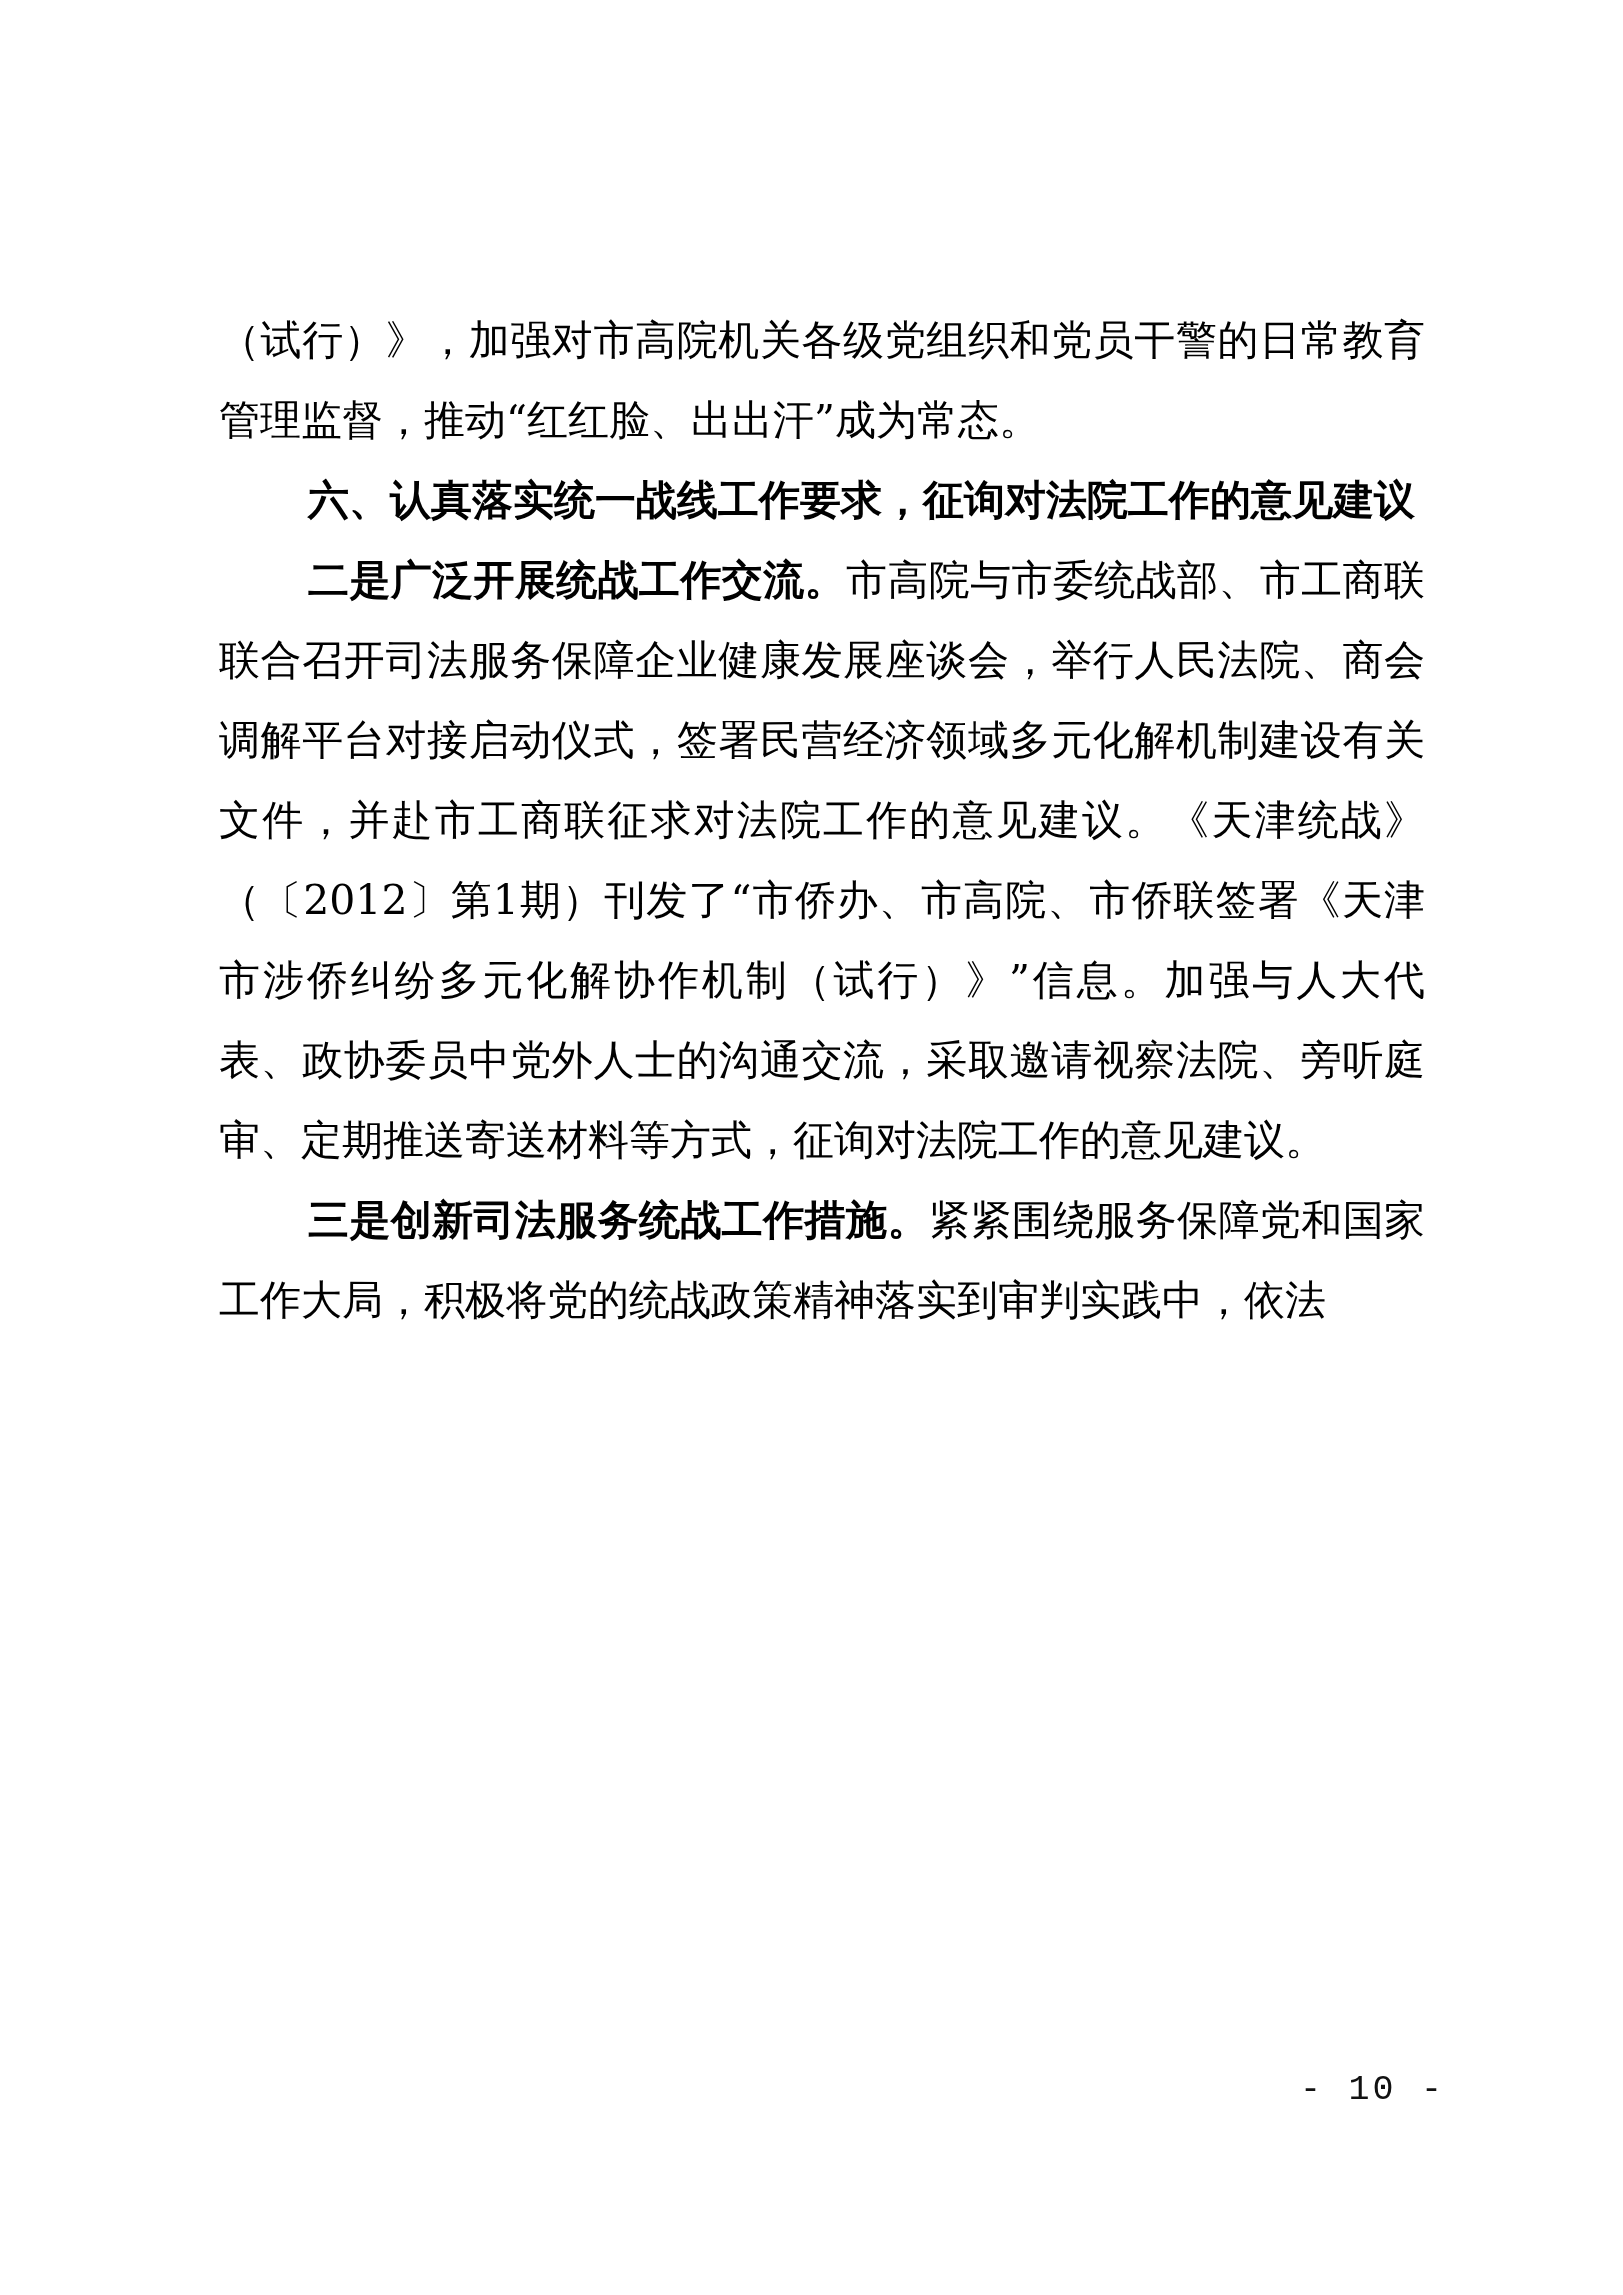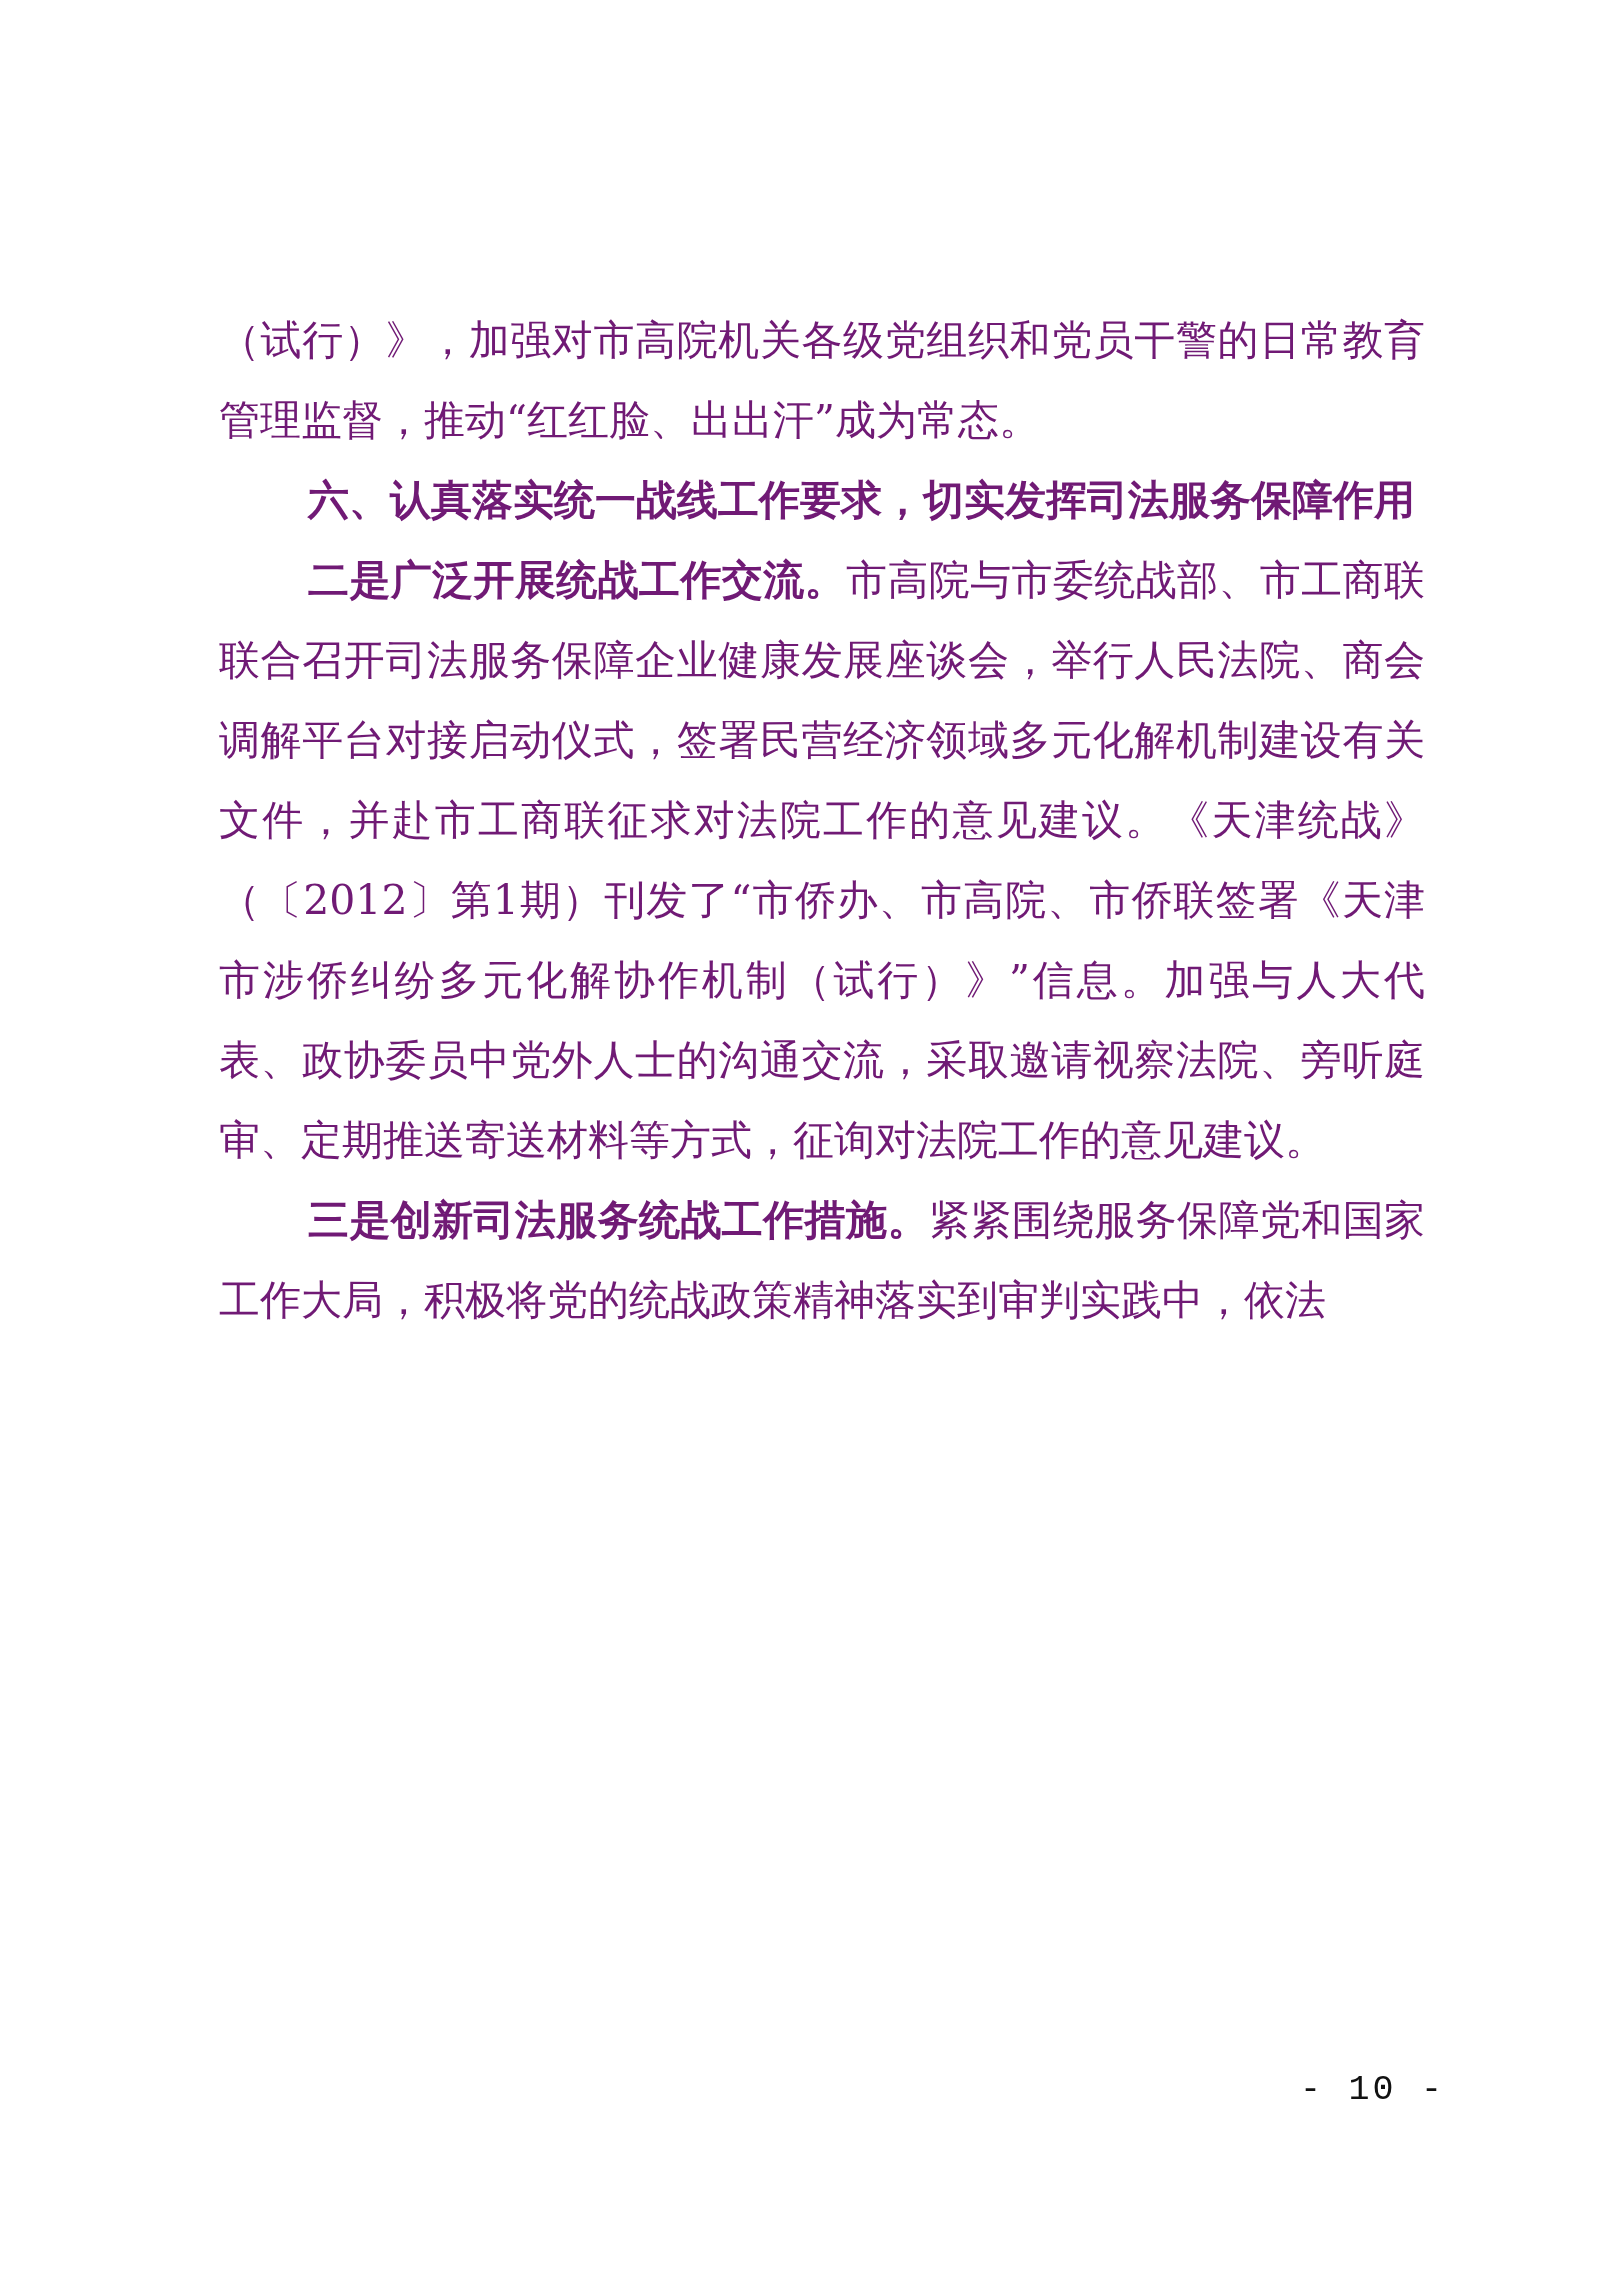--- a/index.html
+++ b/index.html
@@ -1,20 +1,20 @@
 <!DOCTYPE html>
 <html style="font-size:12.7px"><head>
 <meta charset="utf-8">
 <style>
   html, body { margin: 0; padding: 0; background: #ffffff; }
   body { width: 1623px; height: 2295px; position: relative; overflow: hidden; }
   .page {
     position: absolute; left: 219px; top: 300px; width: 1206px;
     font-family: "DejaVu Serif", "Liberation Serif", serif;
-    font-size: 41px; color: #701a75;
+    font-size: 41px; color: #000000;
     line-height: 80px;
     text-align: justify;
   }
   .para { margin: 0; text-indent: 0; }
   .para.indent { text-indent: 89px; }
   .heading {
     font-family: "DejaVu Sans", "Liberation Sans", sans-serif;
     font-weight: bold;
   }
   .lead { font-weight: bold; }
@@ -24,21 +24,21 @@
     font-size: 35px; color: #111111; text-align: left;
     letter-spacing: 3.2px; white-space: pre;
   }
 </style>
 </head>
 <body>
 
 <div class="page">
   <p class="para">（试行）》，加强对市高院机关各级党组织和党员干警的日常教育管理监督，推动“红红脸、出出汗”成为常态。</p>
 
-  <p class="para indent heading">六、认真落实统一战线工作要求，切实发挥司法服务保障作用</p>
+  <p class="para indent heading">六、认真落实统一战线工作要求，征询对法院工作的意见建议</p>
 
 
   <p class="para indent"><span class="lead">二是广泛开展统战工作交流。</span><span>市高院与市委统战部、市工商联联合召开司法服务保障企业健康发展座谈会，举行人民法院、商会调解平台对接启动仪式，签署民营经济领域多元化解机制建设有关文件，并赴市工商联征求对法院工作的意见建议。《天津统战》（〔2012〕第1期）刊发了“市侨办、市高院、市侨联签署《天津市涉侨纠纷多元化解协作机制（试行）》”信息。加强与人大代表、政协委员中党外人士的沟通交流，采取邀请视察法院、旁听庭审、定期推送寄送材料等方式，征询对法院工作的意见建议。</span></p>
 
   <p class="para indent"><span class="lead">三是创新司法服务统战工作措施。</span><span>紧紧围绕服务保障党和国家工作大局，积极将党的统战政策精神落实到审判实践中，依法</span></p>
 </div>
 
 <div class="page-number">- 10 -</div>
 
 

